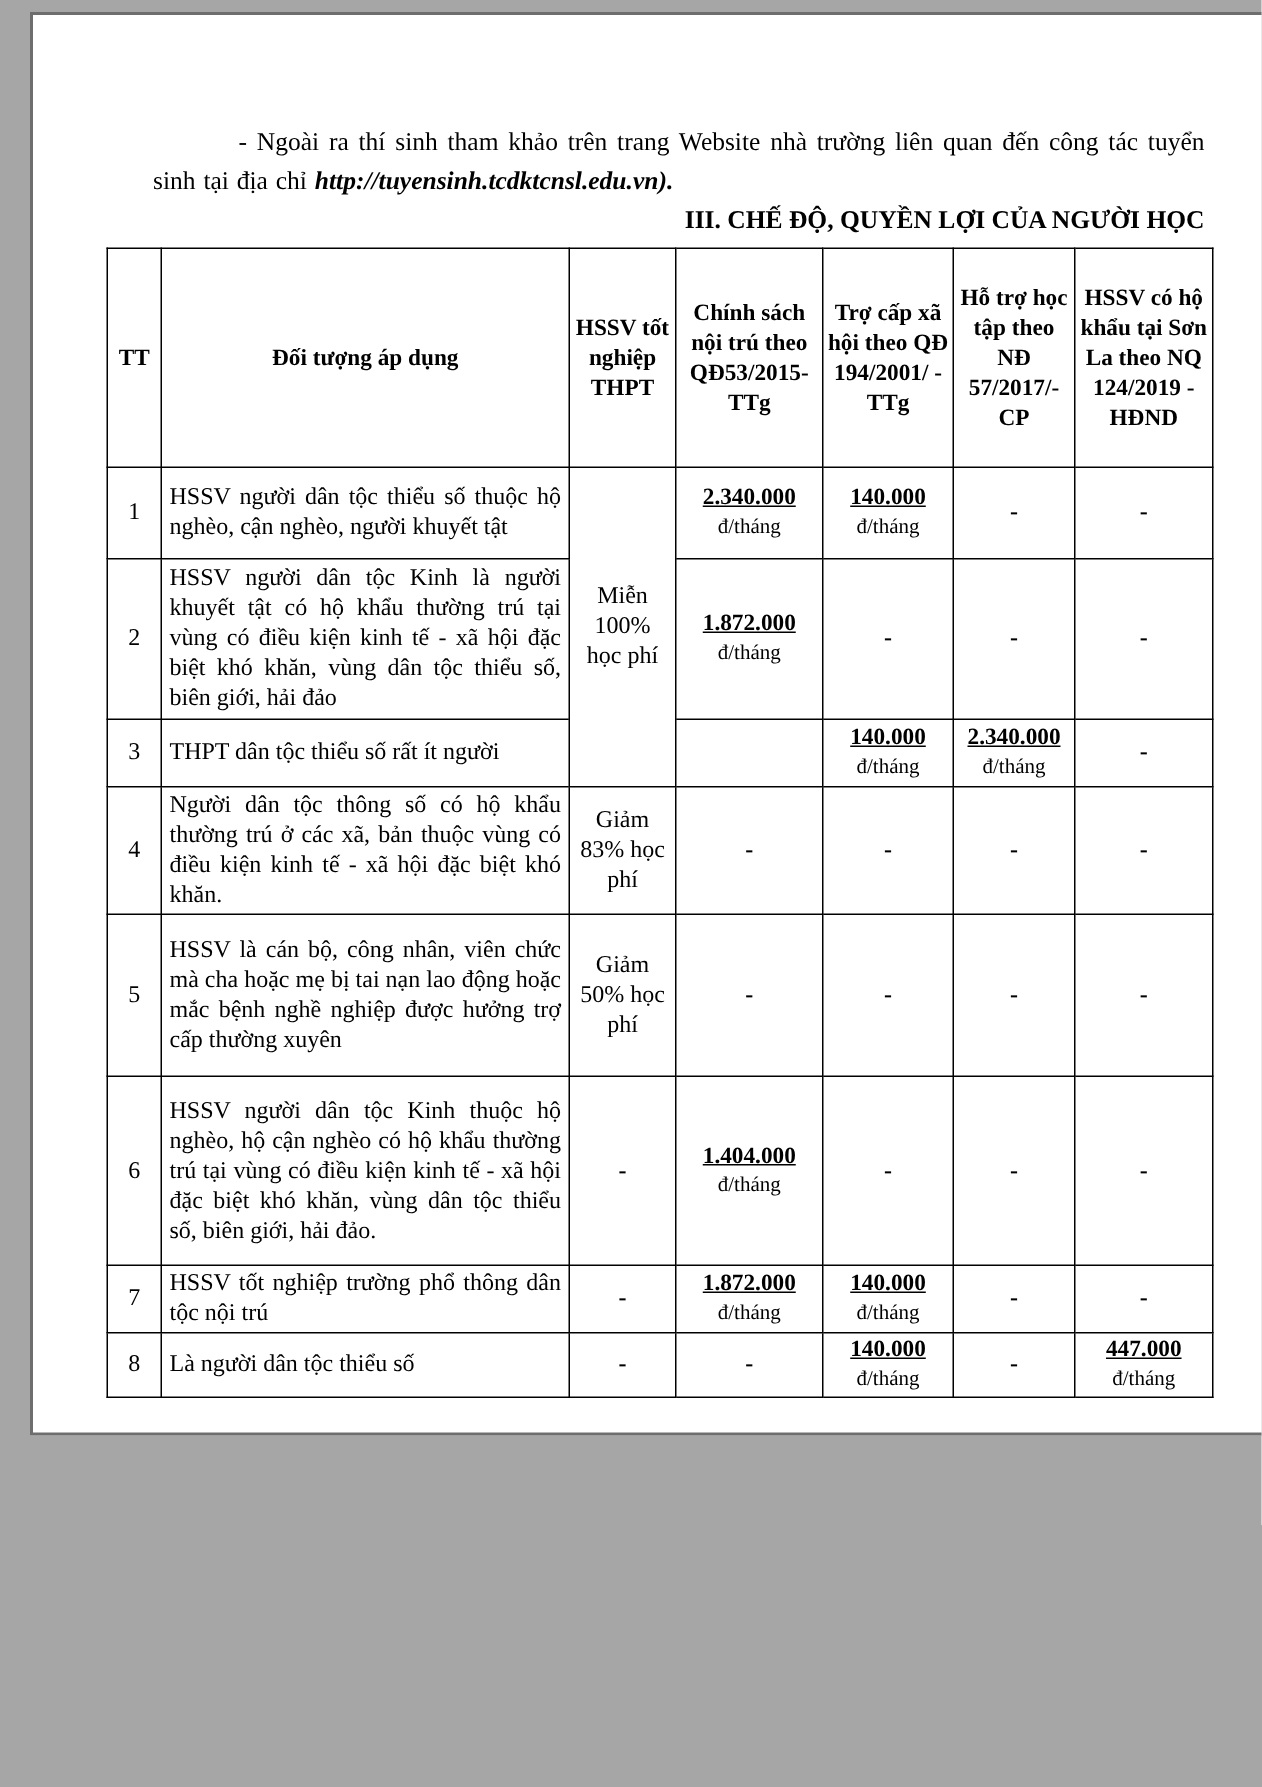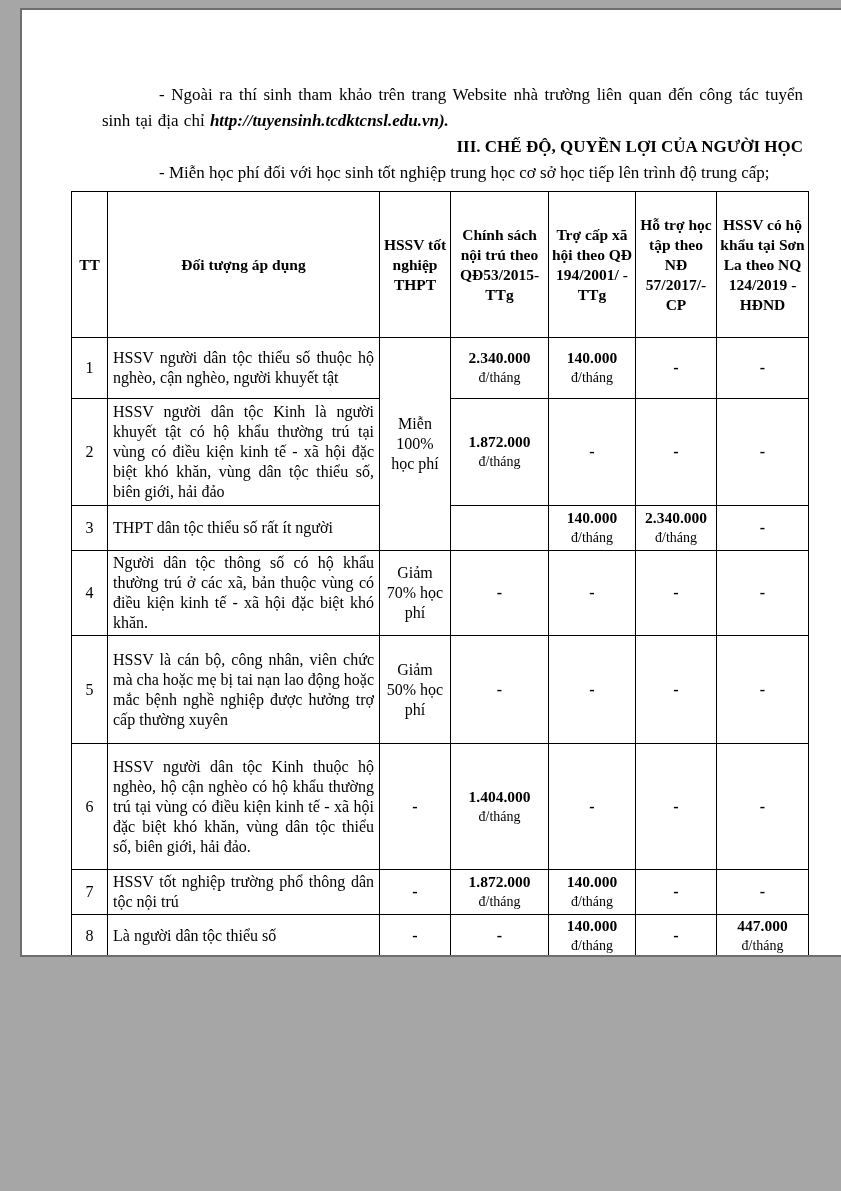--- a/index.html
+++ b/index.html
@@ -34,31 +34,30 @@
   tbody tr:nth-child(8){height:38px;}
   th{
     font-size:15.5px;line-height:20px;font-weight:bold;
     text-align:center;vertical-align:middle;padding:1px 2px;
   }
   td{font-size:16px;line-height:20px;vertical-align:middle;padding:1px 3px;}
   td.tt{text-align:center;}
   td.desc{text-align:justify;padding:2px 5px;}
   td.val{text-align:center;}
   td.dash{font-weight:bold;}
-  .amount{font-weight:bold;font-size:15.5px;line-height:20px;}
+  .amount{font-weight:bold;font-size:15.5px;line-height:20px;text-decoration:underline;}
   .unit{font-size:14px;line-height:20px;}
 </style>
 </head>
 <body>
 
 <div class="page">
   <div class="text-block">
       <p class="para"><span>- Ngoài ra thí sinh tham khảo trên trang Website  nhà trường liên quan đến công tác tuyển sinh tại địa chỉ  </span><span class="b i">http://tuyensinh.tcdktcnsl.edu.vn).</span></p>
       <p class="para heading"><span class="b">III. CHẾ ĐỘ, QUYỀN LỢI CỦA NGƯỜI HỌC</span></p>
-      <p class="para"><span>- Miễn học phí đối với học sinh tốt nghiệp trung học cơ sở học tiếp lên trình độ trung cấp;</span></p>
     </div>
   <div class="table-wrap">
     <table>
       <colgroup>
         <col style="width:36px">
           <col style="width:272px">
           <col style="width:71px">
         <col style="width:98px">
           <col style="width:87px">
           <col style="width:81px">
@@ -112,21 +111,21 @@
             </td>
             <td class="val">
               <div class="amount">2.340.000</div>
               <div class="unit">đ/tháng</div>
             </td>
             <td class="val dash">-</td>
           </tr>
           <tr>
             <td class="tt">4</td>
             <td class="desc">Người dân tộc thông số có hộ khẩu thường trú ở các xã, bản thuộc vùng có điều kiện kinh tế - xã hội đặc biệt khó khăn.</td>
-            <td class="val">Giảm 70% học phí</td>
+            <td class="val">Giảm 83% học phí</td>
             <td class="val dash">-</td>
             <td class="val dash">-</td>
             <td class="val dash">-</td>
             <td class="val dash">-</td>
           </tr>
           <tr>
             <td class="tt">5</td>
             <td class="desc">HSSV là cán bộ, công nhân, viên chức mà cha hoặc mẹ bị tai nạn lao động hoặc mắc bệnh nghề nghiệp được hưởng trợ cấp thường xuyên</td>
             <td class="val">Giảm 50% học phí</td>
             <td class="val dash">-</td>

